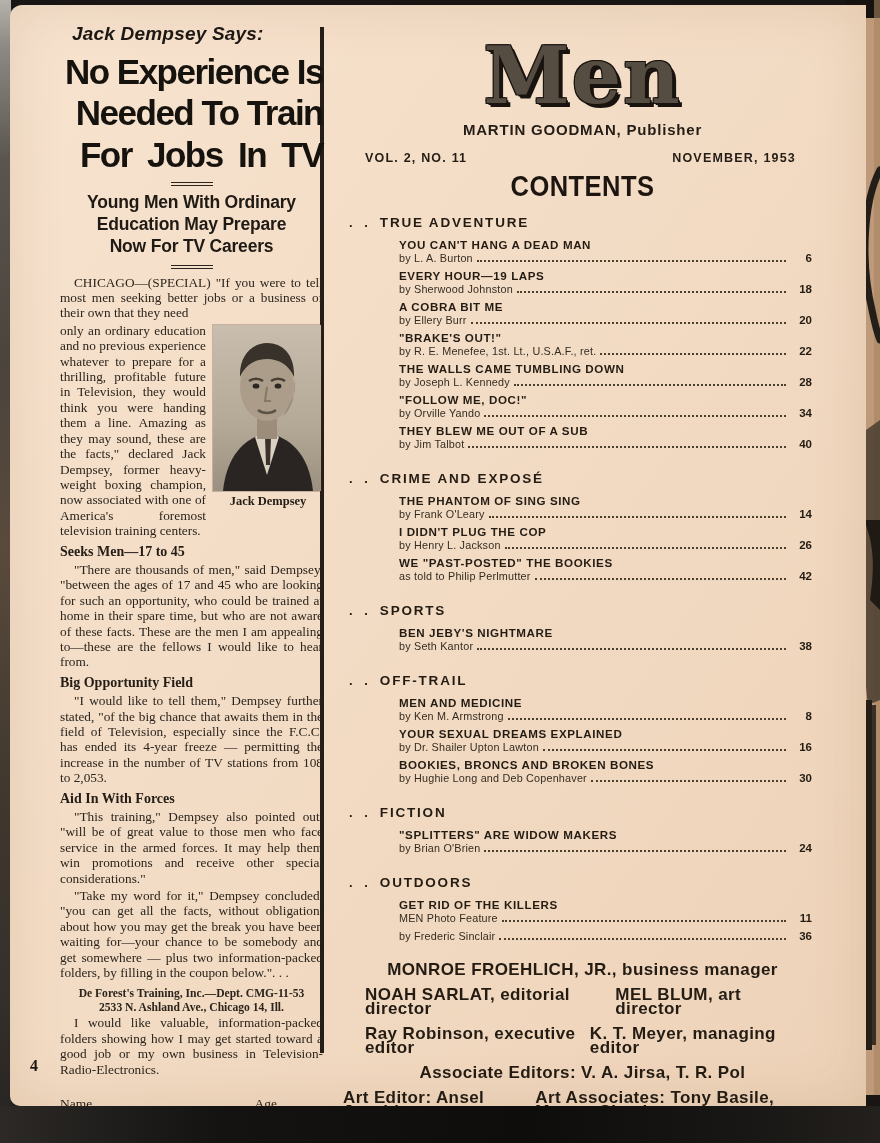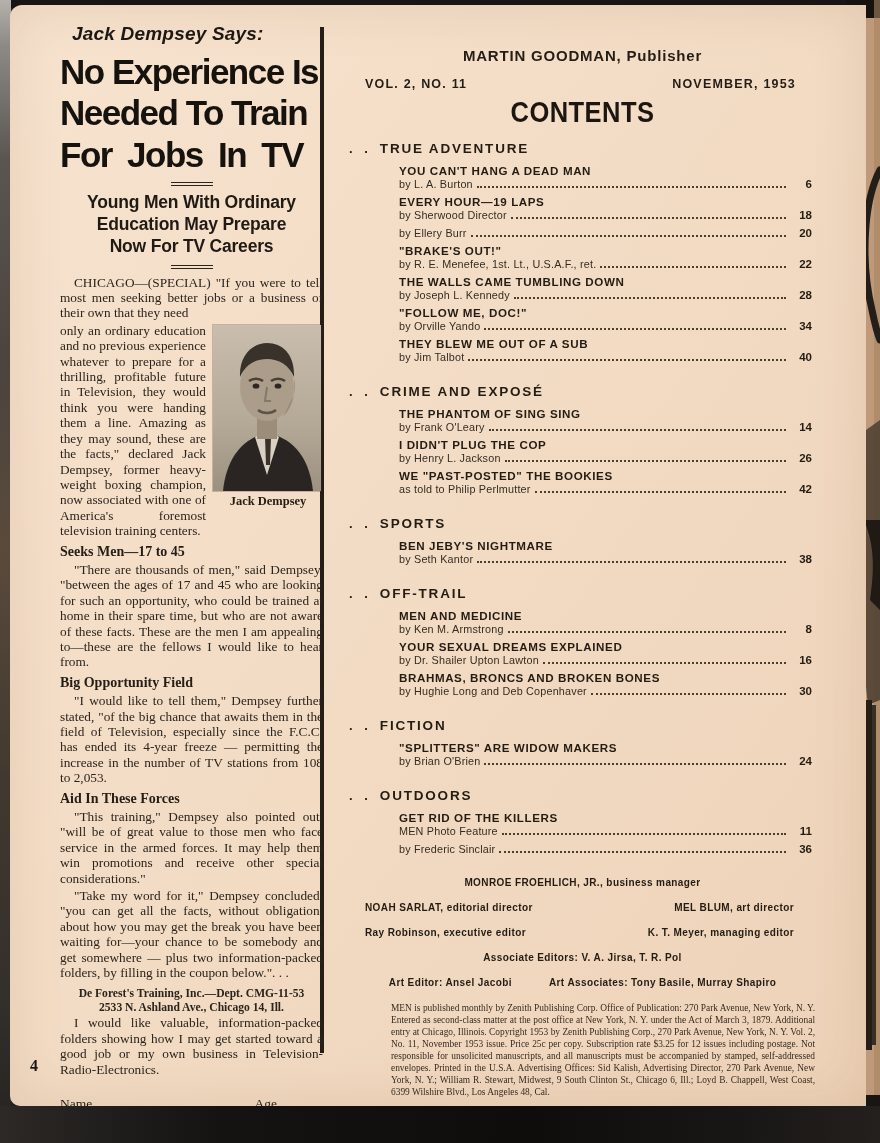--- a/index.html
+++ b/index.html
@@ -22,21 +22,21 @@
   .paper{position:absolute;left:10px;top:5px;width:856px;height:1101px;overflow:hidden;
     background:linear-gradient(125deg,#f7e3cf 0%,#f3dcc5 45%,#edd2b8 100%);
     border-radius:12px 0 0 10px;
     box-shadow:inset 0 0 55px rgba(125,82,40,.14);}
   .col-divider{position:absolute;left:310px;top:22px;width:4px;height:1026px;background:#251e16;}
 
   
   .ad-col{position:absolute;left:50px;top:18px;width:263px;color:#1d1813;}
   .ad-kicker{font-size:19px;font-weight:bold;font-style:italic;letter-spacing:.2px;padding-left:12px;}
   .ad-headline{margin-top:6px;font-weight:bold;font-size:35px;line-height:1.18;letter-spacing:-1.5px;
-    color:#16120d;text-align:left;}
+    color:#16120d;text-align:right;}
   .ad-headline .hl{white-space:nowrap;}
   .ad-headline .hl:last-child{word-spacing:.2em;}
   .short-rule{width:42px;margin:7px auto 6px auto;border-bottom:4px double #2a241c;height:0;}
   .ad-subhead{font-weight:bold;font-size:17.5px;line-height:1.25;text-align:center;letter-spacing:-.2px;color:#201a14;}
   .ad-body{font-family:"Liberation Serif",serif;font-size:13.3px;line-height:1.16;text-align:justify;color:#2b241c;}
   .ad-body p{margin:0 0 2px 0;}
   .ad-body p.ind{text-indent:14px;}
   .ad-lead{margin-top:8px;}
   .photo-float{float:right;width:110px;margin:2px 0 2px 7px;}
   .photo-frame{width:108px;height:166px;background:#c3b8a8;box-shadow:0 0 0 1px rgba(60,45,30,.25);}
@@ -67,21 +67,21 @@
   .toc-header{font-weight:bold;font-size:13.5px;letter-spacing:1.8px;color:#241c13;padding-left:6px;}
   .toc-bullets{letter-spacing:4px;margin-right:8px;font-size:13px;}
   .toc-items{margin-top:8px;}
   .toc-item{padding-left:56px;padding-right:10px;margin-bottom:5px;}
   .toc-title{font-weight:bold;font-size:11.6px;letter-spacing:.6px;line-height:13px;color:#241c13;}
   .toc-byline-row{display:flex;align-items:flex-end;line-height:12.5px;}
   .toc-byline{font-size:10.8px;letter-spacing:.2px;white-space:nowrap;color:#352c21;}
   .toc-leader{flex:1;border-bottom:2px dotted #4a3e2f;margin:0 2px 2px 4px;height:9px;}
   .toc-page{font-weight:bold;font-size:11.5px;min-width:24px;text-align:right;color:#241c13;}
 
-  .staff{margin-top:2px;font-weight:bold;font-size:10px;color:#241c13;}
+  .staff{margin-top:2px;font-weight:bold;font-size:17px;color:#241c13;}
   .staff-row{margin-bottom:11px;line-height:14px;letter-spacing:.4px;}
   .staff-center{text-align:center;}
   .staff-split{display:flex;justify-content:space-between;padding:0 28px 0 22px;}
   .staff-pair{display:flex;justify-content:center;gap:37px;}
 
   .fine-print{margin:13px 8px 0 48px;width:424px;
     font-family:"Liberation Serif",serif;font-size:9.4px;line-height:1.27;
     text-align:justify;color:#362c21;}
 </style>
 </head>
@@ -155,21 +155,21 @@
         </div>
         <p>only an ordinary education and no previous experience whatever to prepare for a thrilling, profitable future in Television, they would think you were handing them a line. Amazing as they may sound, these are the facts," declared Jack Dempsey, former heavy-weight boxing champion, now associated with one of America's foremost television training centers.</p>
       </div>
 
       <div class="ad-sec-head">Seeks Men—17 to 45</div>
       <p class="ind">"There are thousands of men," said Dempsey, "between the ages of 17 and 45 who are looking for such an opportunity, who could be trained at home in their spare time, but who are not aware of these facts. These are the men I am appealing to—these are the fellows I would like to hear from.</p>
 
       <div class="ad-sec-head">Big Opportunity Field</div>
       <p class="ind">"I would like to tell them," Dempsey further stated, "of the big chance that awaits them in the field of Television, especially since the F.C.C. has ended its 4-year freeze — permitting the increase in the number of TV stations from 108 to 2,053.</p>
 
-      <div class="ad-sec-head">Aid In These Forces</div>
+      <div class="ad-sec-head">Aid In With Forces</div>
       <p class="ind">"This training," Dempsey also pointed out, "will be of great value to those men who face service in the armed forces. It may help them win promotions and receive other special considerations."</p>
 
       <p class="ind">"Take my word for it," Dempsey concluded, "you can get all the facts, without obligation, about how you may get the break you have been waiting for—your chance to be somebody and get somewhere — plus two information-packed folders, by filling in the coupon below.". . .</p>
 
       <div class="ad-company">
         <div>De Forest's Training, Inc.—Dept. CMG-11-53</div>
         <div>2533 N. Ashland Ave., Chicago 14, Ill.</div>
       </div>
 
       <p class="ind coupon-intro">I would like valuable, information-packed folders showing how I may get started toward a good job or my own business in Television-Radio-Electronics.</p>
@@ -181,20 +181,21 @@
           <span class="coupon-line grow"></span>
           <span class="coupon-label">Age</span>
           <span class="coupon-line" style="width: 46px;"></span>
         </div>
       </div>
   </div>
 
   <div class="page-num">4</div>
 
   <div class="toc-col">
+    <div class="logo">Men</div>
     <div class="publisher">MARTIN GOODMAN, Publisher</div>
     <div class="vol-row">
       <span>VOL. 2, NO. 11</span>
       <span>NOVEMBER, 1953</span>
     </div>
     <div class="contents-title">CONTENTS</div>
 
     <div class="toc-sections">
         <div class="toc-section">
           <div class="toc-header"><span class="toc-bullets">. .</span><span>TRUE ADVENTURE</span></div>
@@ -203,26 +204,27 @@
               <div class="toc-title">YOU CAN'T HANG A DEAD MAN</div>
               <div class="toc-byline-row">
                 <span class="toc-byline">by L. A. Burton</span>
                 <span class="toc-leader"></span>
                 <span class="toc-page">6</span>
               </div>
             </div>
             <div class="toc-item">
               <div class="toc-title">EVERY HOUR—19 LAPS</div>
               <div class="toc-byline-row">
-                <span class="toc-byline">by Sherwood Director</span>
+                <span class="toc-byline">by Sherwood Johnston</span>
                 <span class="toc-leader"></span>
                 <span class="toc-page">18</span>
               </div>
             </div>
             <div class="toc-item">
+              <div class="toc-title">A COBRA BIT ME</div>
               <div class="toc-byline-row">
                 <span class="toc-byline">by Ellery Burr</span>
                 <span class="toc-leader"></span>
                 <span class="toc-page">20</span>
               </div>
             </div>
             <div class="toc-item">
               <div class="toc-title">"BRAKE'S OUT!"</div>
               <div class="toc-byline-row">
                 <span class="toc-byline">by R. E. Menefee, 1st. Lt., U.S.A.F., ret.</span>
@@ -311,21 +313,21 @@
             </div>
             <div class="toc-item">
               <div class="toc-title">YOUR SEXUAL DREAMS EXPLAINED</div>
               <div class="toc-byline-row">
                 <span class="toc-byline">by Dr. Shailer Upton Lawton</span>
                 <span class="toc-leader"></span>
                 <span class="toc-page">16</span>
               </div>
             </div>
             <div class="toc-item">
-              <div class="toc-title">BRAHMAS, BRONCS AND BROKEN BONES</div>
+              <div class="toc-title">BOOKIES, BRONCS AND BROKEN BONES</div>
               <div class="toc-byline-row">
                 <span class="toc-byline">by Hughie Long and Deb Copenhaver</span>
                 <span class="toc-leader"></span>
                 <span class="toc-page">30</span>
               </div>
             </div>
           </div>
         </div>
         <div class="toc-section">
           <div class="toc-header"><span class="toc-bullets">. .</span><span>FICTION</span></div>

